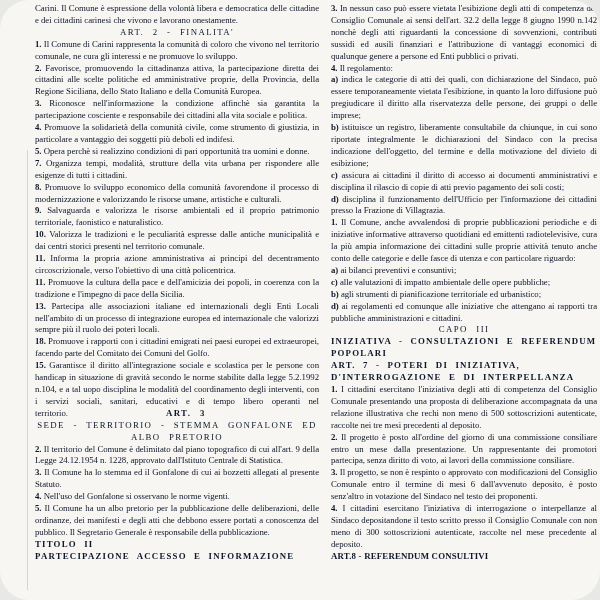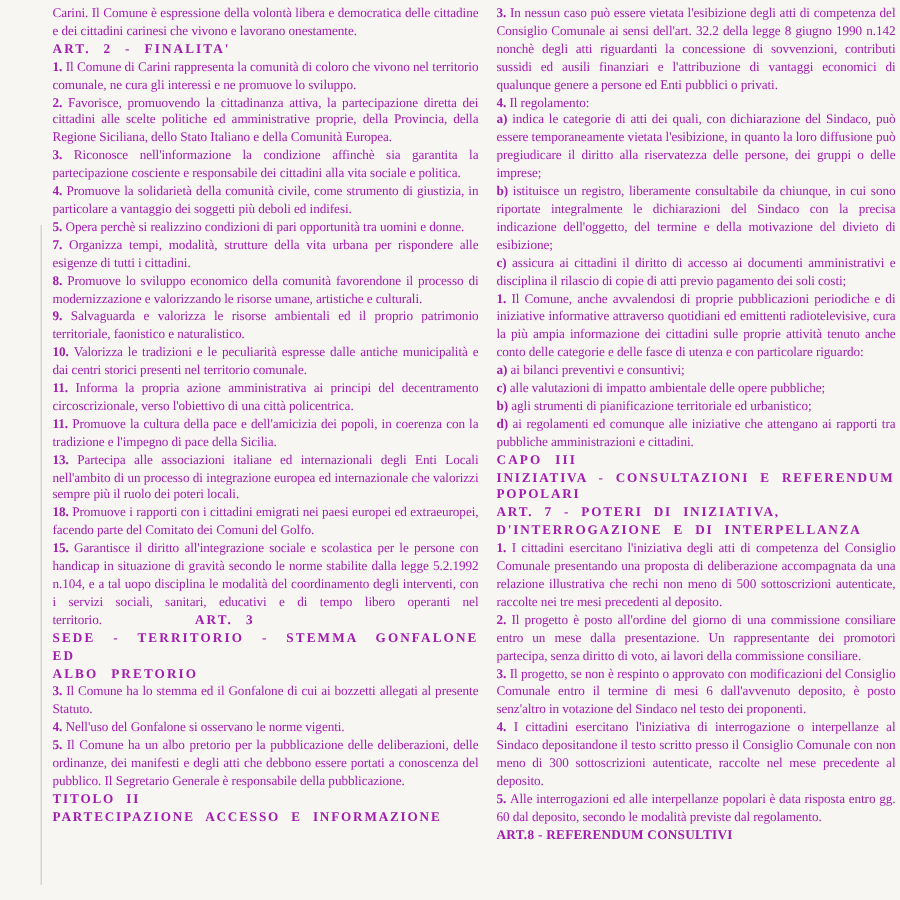--- a/index.html
+++ b/index.html
@@ -2,44 +2,45 @@
 <html><head>
 <meta charset="utf-8">
 <style>
   html,body{margin:0;padding:0;background:#e8e8e6;}
   .page{
     position:relative;
     width:600px;height:600px;
     background:#f7f6f2;
     overflow:hidden;
     font-family:"Liberation Serif","DejaVu Serif",serif;
-    color:#a21caf;
+    color:#0f172a;
+    border-radius:29px;
   }
   .scan-line{
     position:absolute;left:27px;top:150px;width:1px;height:440px;
     background:#d6d4cc;
   }
   .col{
     position:absolute;top:3px;height:597px;overflow:hidden;
     font-size:8.8px;line-height:11.9px;letter-spacing:-0.05px;
   }
   .col-left{left:35px;width:284px;}
   .col-right{left:331px;width:266px;}
   .col p{margin:0;padding:0;text-align:justify;}
   .col p.hc{
-    font-weight:bold;letter-spacing:1.4px;word-spacing:5px;
+    font-weight:normal;text-align:center;letter-spacing:1.4px;word-spacing:5px;
     white-space:pre-line;
   }
   .col p.hl{
     font-weight:bold;text-align:left;letter-spacing:1.2px;word-spacing:4px;
   }
   .col p.hn{font-weight:bold;text-align:left;letter-spacing:0.2px;}
   .col b.lead{font-weight:bold;}
   .col b.tail{
-    font-weight:bold;letter-spacing:1.4px;word-spacing:5px;margin-left:62px;
+    font-weight:bold;letter-spacing:1.4px;word-spacing:5px;margin-left:98px;
   }
 </style>
 </head>
 <body>
 
 <div class="page">
   <div class="scan-line"></div>
   <div class="col col-left">
       <p class="p">Carini. Il Comune è espressione della volontà libera e democratica delle cittadine e dei cittadini carinesi che vivono e lavorano onestamente.</p>
       <p class="hc">ART. 2 - FINALITA'</p>
@@ -52,40 +53,41 @@
       <p class="p"><b class="lead">8. </b>Promuove lo sviluppo economico della comunità favorendone il processo di modernizzazione e valorizzando le risorse umane, artistiche e culturali.</p>
       <p class="p"><b class="lead">9. </b>Salvaguarda e valorizza le risorse ambientali ed il proprio patrimonio territoriale, faonistico e naturalistico.</p>
       <p class="p"><b class="lead">10. </b>Valorizza le tradizioni e le peculiarità espresse dalle antiche municipalità e dai centri storici presenti nel territorio comunale.</p>
       <p class="p"><b class="lead">11. </b>Informa la propria azione amministrativa ai principi del decentramento circoscrizionale, verso l'obiettivo di una città policentrica.</p>
       <p class="p"><b class="lead">11. </b>Promuove la cultura della pace e dell'amicizia dei popoli, in coerenza con la tradizione e l'impegno di pace della Sicilia.</p>
       <p class="p"><b class="lead">13. </b>Partecipa alle associazioni italiane ed internazionali degli Enti Locali nell'ambito di un processo di integrazione europea ed internazionale che valorizzi sempre più il ruolo dei poteri locali.</p>
       <p class="p"><b class="lead">18. </b>Promuove i rapporti con i cittadini emigrati nei paesi europei ed extraeuropei, facendo parte del Comitato dei Comuni del Golfo.</p>
       <p class="p"><b class="lead">15. </b>Garantisce il diritto all'integrazione sociale e scolastica per le persone con handicap in situazione di gravità secondo le norme stabilite dalla legge 5.2.1992 n.104, e a tal uopo disciplina le modalità del coordinamento degli interventi, con i servizi sociali, sanitari, educativi e di tempo libero operanti nel territorio.<b class="tail">ART. 3</b></p>
       <p class="hc">SEDE - TERRITORIO - STEMMA GONFALONE ED
 ALBO PRETORIO</p>
+      <p class="p"><b class="lead">2. </b>Il territorio del Comune è delimitato dal piano topografico di cui all'art. 9 della Legge 24.12.1954 n. 1228, approvato dall'Istituto Centrale di Statistica.</p>
       <p class="p"><b class="lead">3. </b>Il Comune ha lo stemma ed il Gonfalone di cui ai bozzetti allegati al presente Statuto.</p>
       <p class="p"><b class="lead">4. </b>Nell'uso del Gonfalone si osservano le norme vigenti.</p>
       <p class="p"><b class="lead">5. </b>Il Comune ha un albo pretorio per la pubblicazione delle deliberazioni, delle ordinanze, dei manifesti e degli atti che debbono essere portati a conoscenza del pubblico. Il Segretario Generale è responsabile della pubblicazione.</p>
       <p class="hl">TITOLO II</p>
       <p class="hl">PARTECIPAZIONE ACCESSO E INFORMAZIONE</p>
     </div>
   <div class="col col-right">
       <p class="p"><b class="lead">3. </b>In nessun caso può essere vietata l'esibizione degli atti di competenza del Consiglio Comunale ai sensi dell'art. 32.2 della legge 8 giugno 1990 n.142 nonchè degli atti riguardanti la concessione di sovvenzioni, contributi sussidi ed ausili finanziari e l'attribuzione di vantaggi economici di qualunque genere a persone ed Enti pubblici o privati.</p>
       <p class="p"><b class="lead">4. </b>Il regolamento:</p>
       <p class="p"><b class="lead">a) </b>indica le categorie di atti dei quali, con dichiarazione del Sindaco, può essere temporaneamente vietata l'esibizione, in quanto la loro diffusione può pregiudicare il diritto alla riservatezza delle persone, dei gruppi o delle imprese;</p>
       <p class="p"><b class="lead">b) </b>istituisce un registro, liberamente consultabile da chiunque, in cui sono riportate integralmente le dichiarazioni del Sindaco con la precisa indicazione dell'oggetto, del termine e della motivazione del divieto di esibizione;</p>
       <p class="p"><b class="lead">c) </b>assicura ai cittadini il diritto di accesso ai documenti amministrativi e disciplina il rilascio di copie di atti previo pagamento dei soli costi;</p>
+      <p class="p"><b class="lead">d) </b>disciplina il funzionamento dell'Ufficio per l'informazione dei cittadini presso la Frazione di Villagrazia.</p>
       <p class="p"><b class="lead">1. </b>Il Comune, anche avvalendosi di proprie pubblicazioni periodiche e di iniziative informative attraverso quotidiani ed emittenti radiotelevisive, cura la più ampia informazione dei cittadini sulle proprie attività tenuto anche conto delle categorie e delle fasce di utenza e con particolare riguardo:</p>
       <p class="p"><b class="lead">a) </b>ai bilanci preventivi e consuntivi;</p>
       <p class="p"><b class="lead">c) </b>alle valutazioni di impatto ambientale delle opere pubbliche;</p>
       <p class="p"><b class="lead">b) </b>agli strumenti di pianificazione territoriale ed urbanistico;</p>
       <p class="p"><b class="lead">d) </b>ai regolamenti ed comunque alle iniziative che attengano ai rapporti tra pubbliche amministrazioni e cittadini.</p>
       <p class="hc">CAPO III</p>
       <p class="hl">INIZIATIVA - CONSULTAZIONI E REFERENDUM POPOLARI</p>
       <p class="hl">ART. 7 - POTERI DI INIZIATIVA, D'INTERROGAZIONE E DI INTERPELLANZA</p>
       <p class="p"><b class="lead">1. </b>I cittadini esercitano l'iniziativa degli atti di competenza del Consiglio Comunale presentando una proposta di deliberazione accompagnata da una relazione illustrativa che rechi non meno di 500 sottoscrizioni autenticate, raccolte nei tre mesi precedenti al deposito.</p>
       <p class="p"><b class="lead">2. </b>Il progetto è posto all'ordine del giorno di una commissione consiliare entro un mese dalla presentazione. Un rappresentante dei promotori partecipa, senza diritto di voto, ai lavori della commissione consiliare.</p>
       <p class="p"><b class="lead">3. </b>Il progetto, se non è respinto o approvato con modificazioni del Consiglio Comunale entro il termine di mesi 6 dall'avvenuto deposito, è posto senz'altro in votazione del Sindaco nel testo dei proponenti.</p>
       <p class="p"><b class="lead">4. </b>I cittadini esercitano l'iniziativa di interrogazione o interpellanze al Sindaco depositandone il testo scritto presso il Consiglio Comunale con non meno di 300 sottoscrizioni autenticate, raccolte nel mese precedente al deposito.</p>
-      <p class="p"><b class="lead">5. </b>Alle interrogazioni ed alle interpellanze popolari è data risposta entro gg. 60 dal deposito, secondo le modalità previste dal regolamento.</p>
       <p class="hn">ART.8 - REFERENDUM CONSULTIVI</p>
     </div>
 </div>
 
 </body></html>

